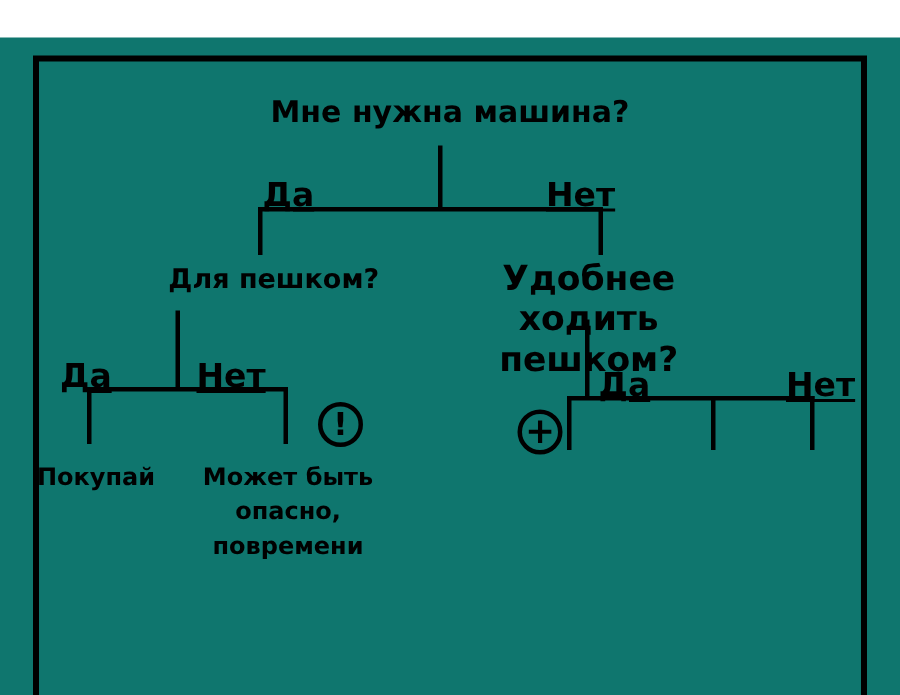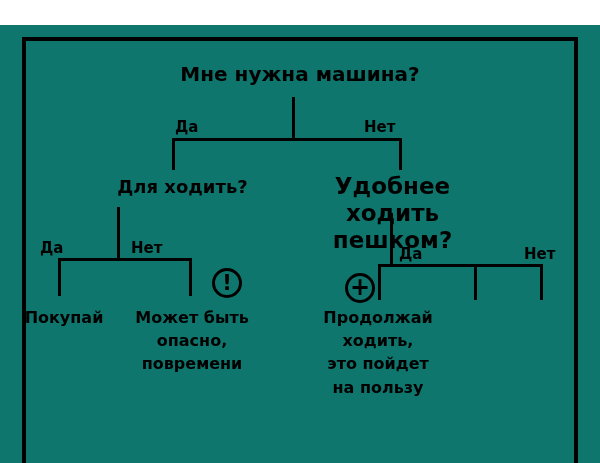--- a/index.html
+++ b/index.html
@@ -49,22 +49,23 @@
   }
   .q-walk {
     font-size: 23px;
     left: 300px;
     top: 148px;
     width: 185px;
   }
   .lbl {
     position: absolute;
     font-weight: bold;
-    font-size: 15px;
+    font-size: 22px;
     color: #000000;
+    text-decoration: underline;
   }
   .lbl-da1  { left: 175px; top: 93px; }
   .lbl-net1 { left: 364px; top: 93px; }
   .lbl-da2  { left: 40px;  top: 214px; }
   .lbl-net2 { left: 131px; top: 214px; }
   .lbl-da3  { left: 399px; top: 220px; }
   .lbl-net3 { left: 524px; top: 220px; }
 
   .leaf {
     position: absolute;
@@ -117,21 +118,21 @@
   <div class="ln vl" style="left:292px; top:72px; height:42px;"></div>
 
   <div class="ln hl" style="left:172px; top:113px; width:230px;"></div>
 
   <div class="ln vl" style="left:172px; top:113px; height:32px;"></div>
   <div class="ln vl" style="left:399px; top:113px; height:32px;"></div>
 
   <div class="lbl lbl-da1">Да</div>
   <div class="lbl lbl-net1">Нет</div>
 
-  <div class="node q-work">Для ходить?</div>
+  <div class="node q-work">Для пешком?</div>
   <div class="node q-walk">Удобнее ходить
 пешком?</div>
 
   <div class="ln vl" style="left:117px; top:182px; height:52px;"></div>
   <div class="ln hl" style="left:58px; top:233px; width:134px;"></div>
   <div class="ln vl" style="left:58px; top:233px; height:38px;"></div>
   <div class="ln vl" style="left:189px; top:233px; height:38px;"></div>
 
   <div class="lbl lbl-da2">Да</div>
   <div class="lbl lbl-net2">Нет</div>
@@ -145,18 +146,14 @@
   <div class="lbl lbl-da3">Да</div>
   <div class="lbl lbl-net3">Нет</div>
 
   <div class="icon icon-excl">!</div>
   <div class="icon icon-plus">+</div>
 
   <div class="leaf leaf-buy">Покупай</div>
   <div class="leaf leaf-maybe">Может быть
 опасно,
 повремени</div>
-  <div class="leaf leaf-walk">Продолжай
-ходить,
-это пойдет
-на пользу</div>
 
 </div>
 
 </body></html>

